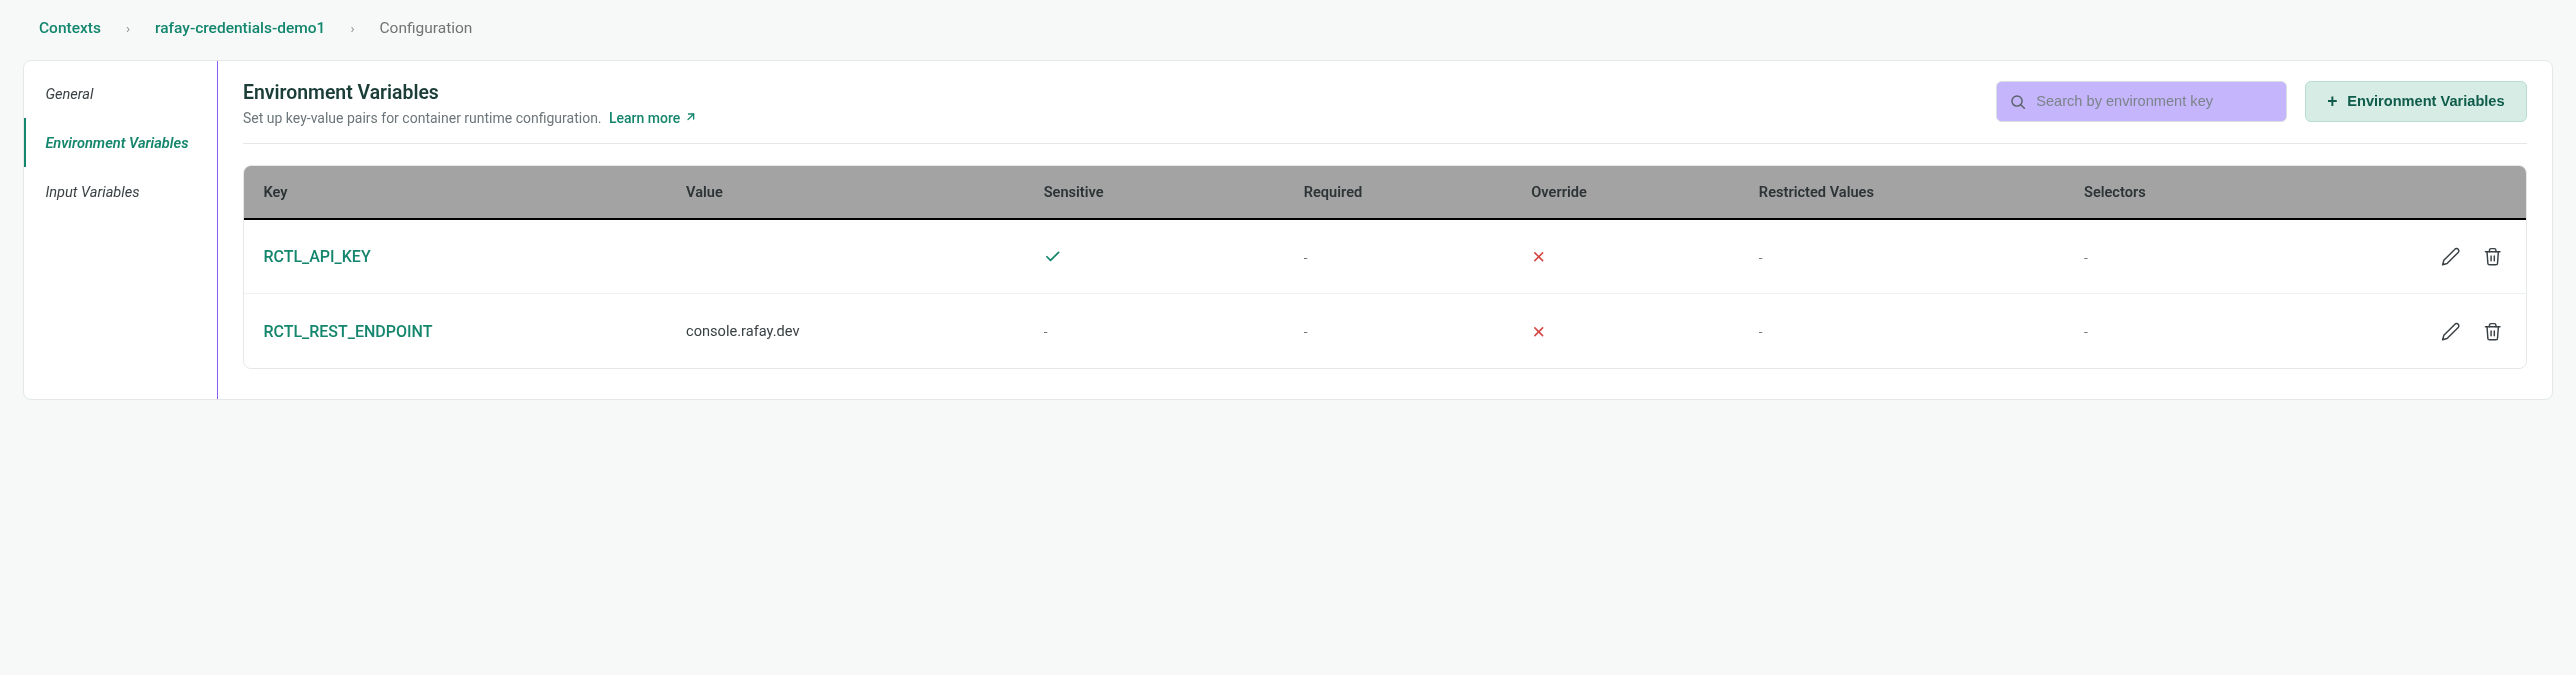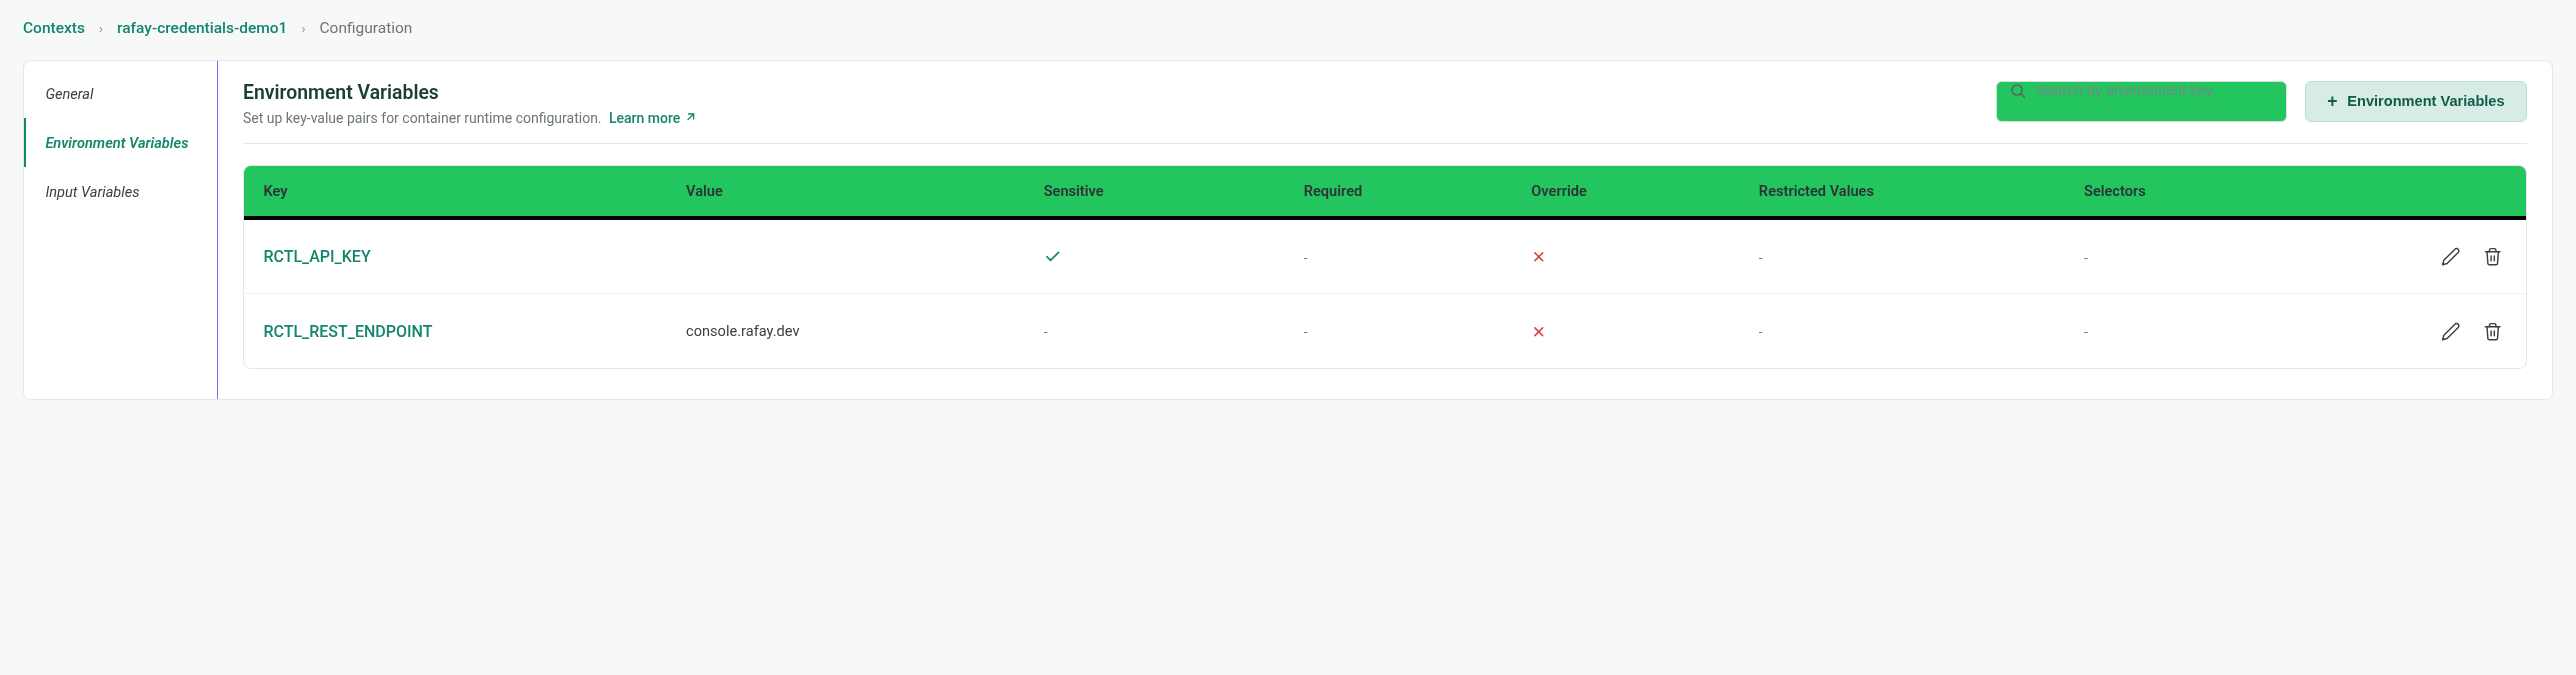--- a/index.html
+++ b/index.html
@@ -3,21 +3,21 @@
 <meta charset="utf-8">
 <style>
   * { box-sizing: border-box; margin: 0; padding: 0; }
   body {
     font-family: -apple-system, BlinkMacSystemFont, "Segoe UI", Roboto, Helvetica, Arial, sans-serif;
     background: #f7f9f9;
     color: #2d3436;
     font-size: 13.6px;
   }
   .page { width: 100%; padding: 19.4px 23px 0 23px; }
-  .breadcrumb { display: flex; align-items: center; gap: 14px; font-size: 15.5px; margin-bottom: 23px; }
+  .breadcrumb { display: flex; align-items: center; gap: 25px; font-size: 15.5px; margin-bottom: 23px; margin-left: 16px; }
   .breadcrumb a { color: #14866d; text-decoration: none; font-weight: 500; }
   .breadcrumb .sep { color: #8a9094; font-size: 13.6px; }
   .breadcrumb .cur { color: #737373; }
 
   .panel {
     background: #ffffff;
     border: 1px solid #e4e8ea;
     border-radius: 7.8px;
     display: flex;
     min-height: 340px;
@@ -55,24 +55,24 @@
     font-weight: 600;
     color: #1b3d38;
     margin-bottom: 5.8px;
   }
   .subtitle { color: #6c7579; font-size: 14px; }
   .learn-more { color: #14866d; font-weight: 500; text-decoration: none; margin-left: 3.9px; display: inline-flex; align-items: flex-start; gap: 3.9px; }
 
   .actions { display: flex; align-items: center; gap: 17.5px; }
   .search-wrap {
     display: flex;
-    align-items: flex-start;
+    align-items: center;
     border: 1px solid #d9dee0;
     border-radius: 5.8px;
-    background: #22c55e;
+    background: #c4b5fd;
     padding: 0 11.6px;
     height: 41px;
     width: 291px;
   }
   .search-wrap input {
     border: none;
     outline: none;
     font-size: 14.6px;
     color: #3a4144;
     flex: 1;
@@ -109,22 +109,22 @@
     overflow: hidden;
   }
   .thead, .trow {
     display: grid;
     grid-template-columns: 1.3fr 1.1fr 0.8fr 0.7fr 0.7fr 1fr 1.3fr;
     align-items: center;
     padding: 0 19.4px;
     min-height: 62px;
   }
   .thead {
-    background: #22c55e;
-    border-bottom: 4px solid #000000;
+    background: #a3a3a3;
+    border-bottom: 2px solid #000000;
     min-height: 54px;
   }
   .th { font-weight: 600; color: #2d3436; font-size: 14.6px; }
   .trow { border-bottom: 1px solid #eef1f2; min-height: 74px; }
   .trow:last-child { border-bottom: none; }
   .key-cell { color: #14866d; font-weight: 500; font-size: 16px; }
   .val-cell { color: #3a4144; font-size: 14.6px; }
   .dash { color: #6c7579; }
   .last-col { display: flex; align-items: center; justify-content: space-between; gap: 9.7px; }
   .row-actions { display: inline-flex; gap: 15.5px; margin-left: auto; }

